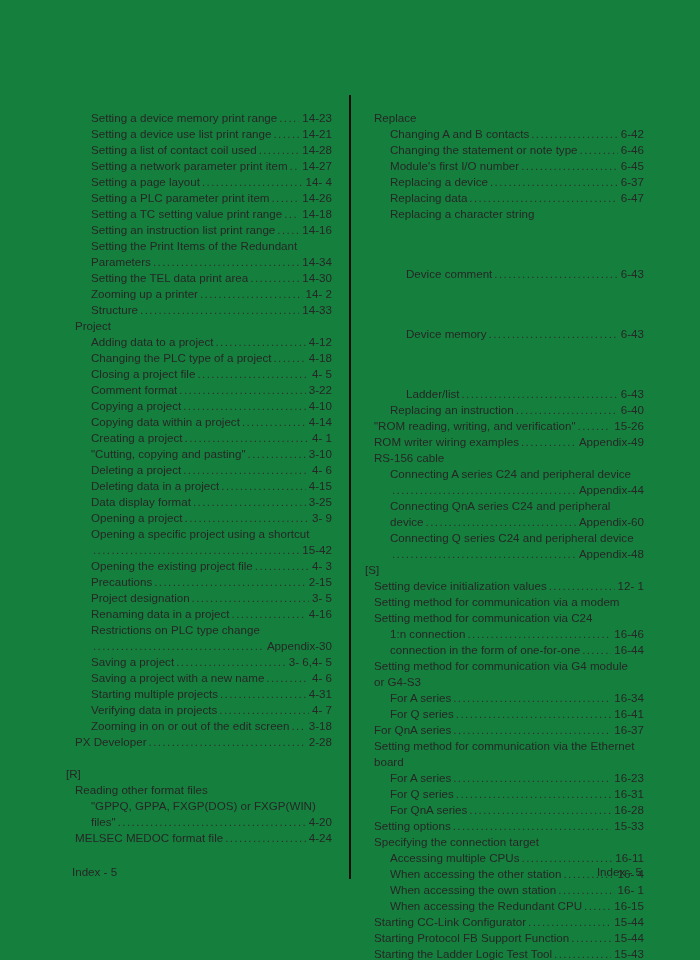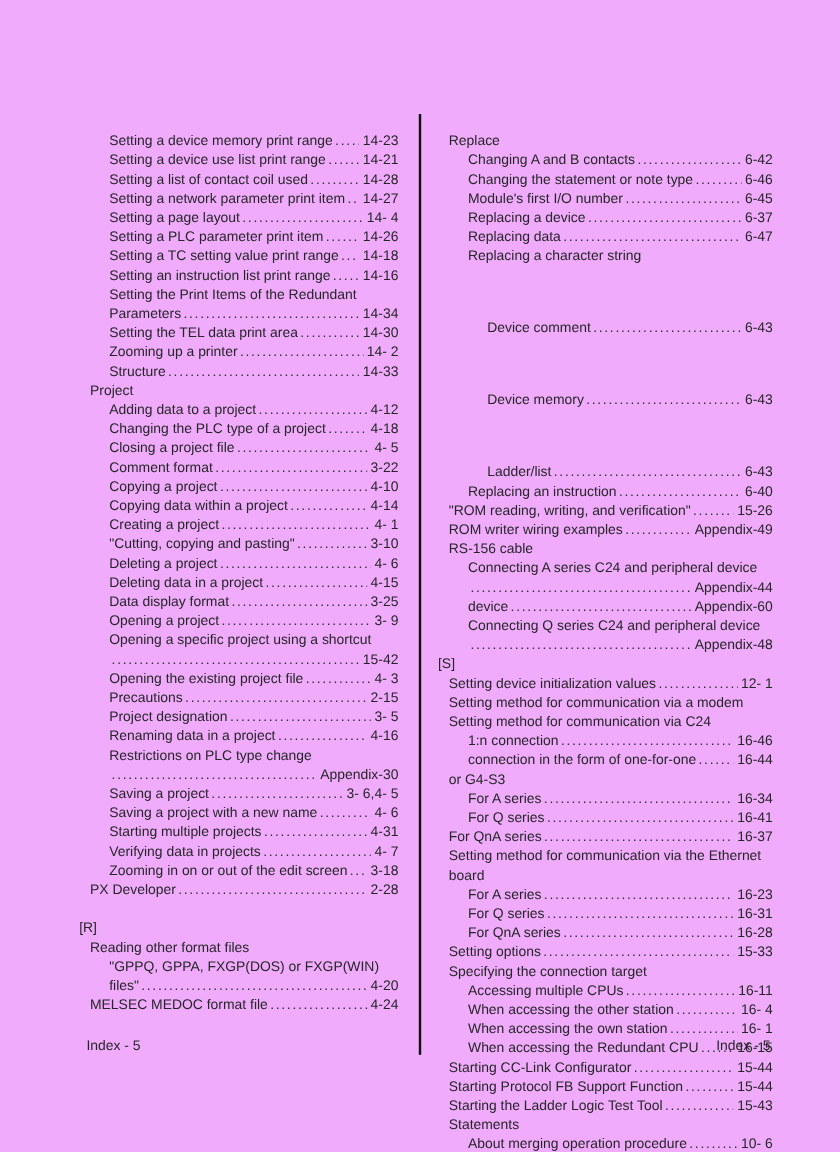--- a/index.html
+++ b/index.html
@@ -3,21 +3,21 @@
 <meta charset="utf-8">
 <style>
   html,body{margin:0;padding:0;}
   body{
     width:700px;height:960px;position:relative;
     background:#fdfdfd;
     font-family:"Liberation Sans", sans-serif;
     color:#262626;
     overflow:hidden;
   }
-  .page{position:absolute;inset:0;background:#f0abfc;}
+  .page{position:absolute;inset:0;background:#15803d;}
   .col{
     position:absolute;top:110px;
     font-size:11.6px;line-height:16px;
   }
   .col-left{left:64px;width:268px;}
   .col-right{left:363px;width:281px;}
   .line{display:flex;align-items:baseline;height:16px;white-space:nowrap;}
   .line.spacer{height:16px;}
   .ind0{padding-left:2px;}
   .ind1{padding-left:11px;}
@@ -328,20 +328,23 @@
       </div>
       <div class="line ind2">
         <span class="t">Connecting A series C24 and peripheral device</span>
       </div>
       <div class="line ind2">
         <span class="t"></span>
         <span class="lead"></span>
         <span class="pg">Appendix-44</span>
       </div>
       <div class="line ind2">
+        <span class="t">Connecting QnA series C24 and peripheral</span>
+      </div>
+      <div class="line ind2">
         <span class="t">device</span>
         <span class="lead"></span>
         <span class="pg">Appendix-60</span>
       </div>
       <div class="line ind2">
         <span class="t">Connecting Q series C24 and peripheral device</span>
       </div>
       <div class="line ind2">
         <span class="t"></span>
         <span class="lead"></span>
@@ -363,20 +366,23 @@
       </div>
       <div class="line ind2">
         <span class="t">1:n connection</span>
         <span class="lead"></span>
         <span class="pg">16-46</span>
       </div>
       <div class="line ind2">
         <span class="t">connection in the form of one-for-one</span>
         <span class="lead"></span>
         <span class="pg">16-44</span>
+      </div>
+      <div class="line ind1">
+        <span class="t">Setting method for communication via G4 module</span>
       </div>
       <div class="line ind1">
         <span class="t">or G4-S3</span>
       </div>
       <div class="line ind2">
         <span class="t">For A series</span>
         <span class="lead"></span>
         <span class="pg">16-34</span>
       </div>
       <div class="line ind2">

